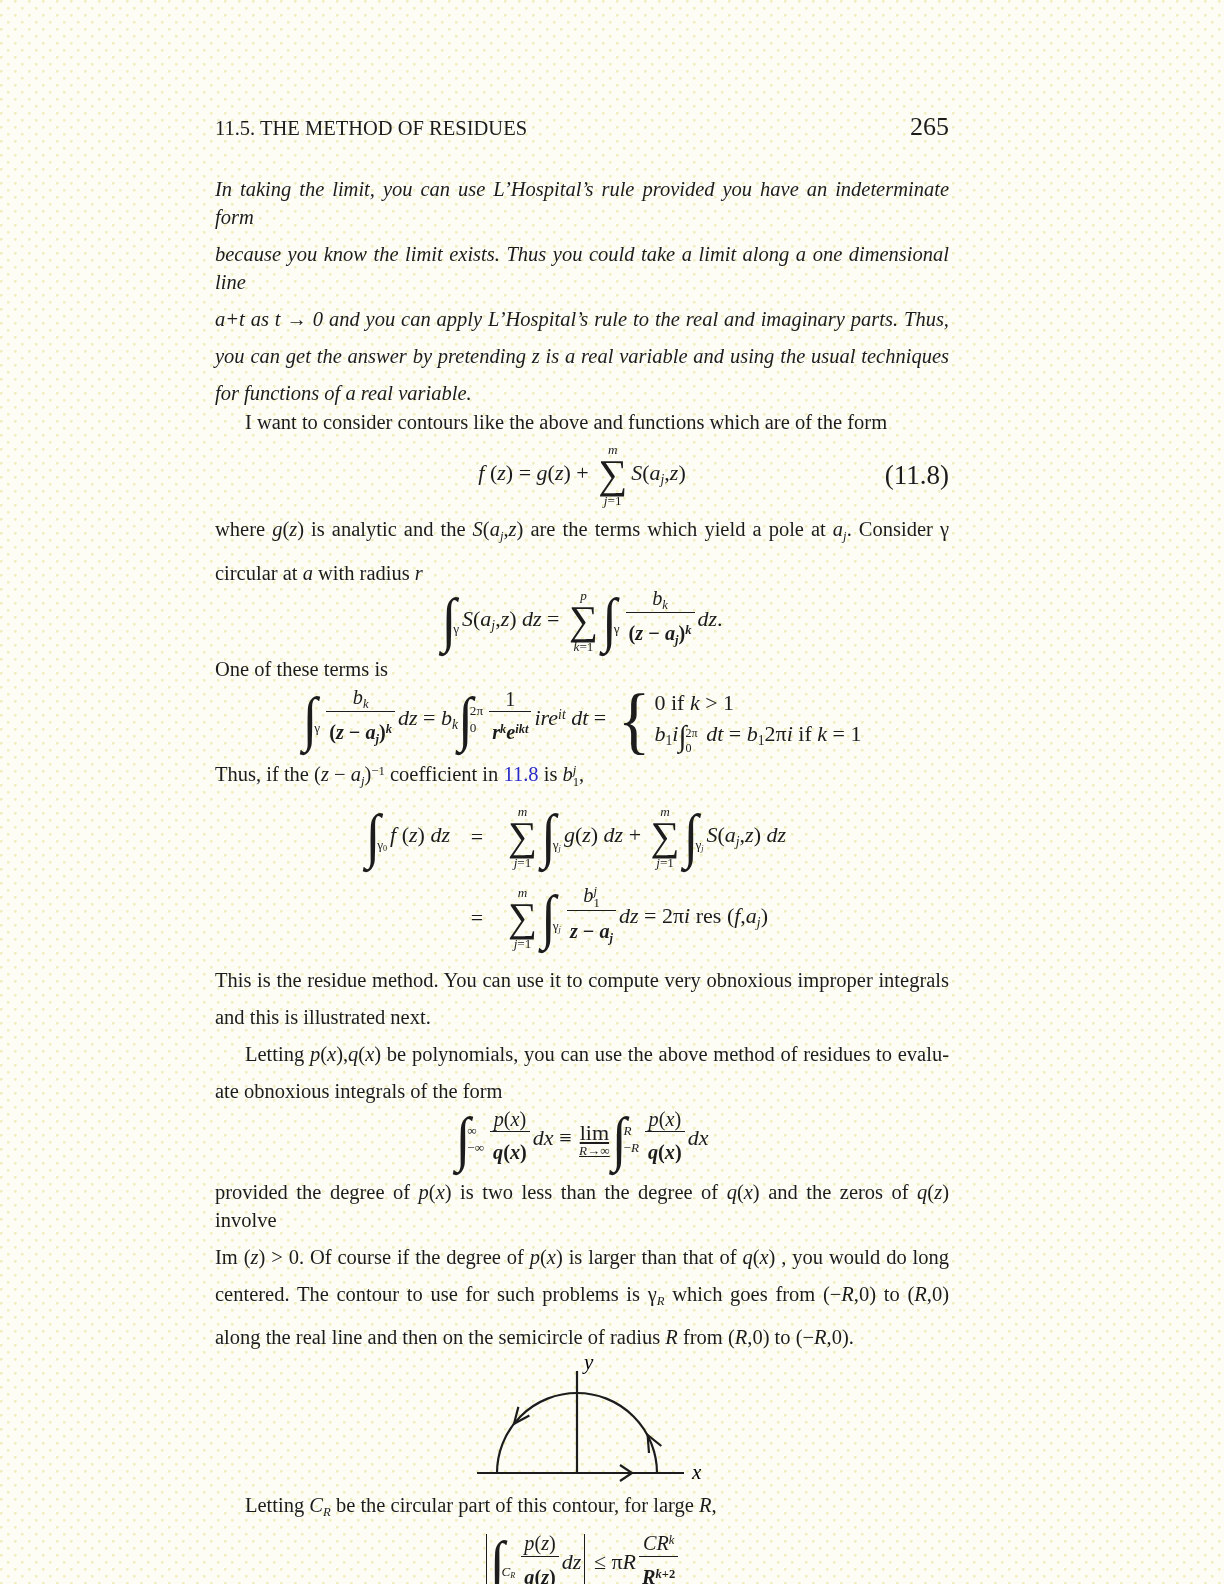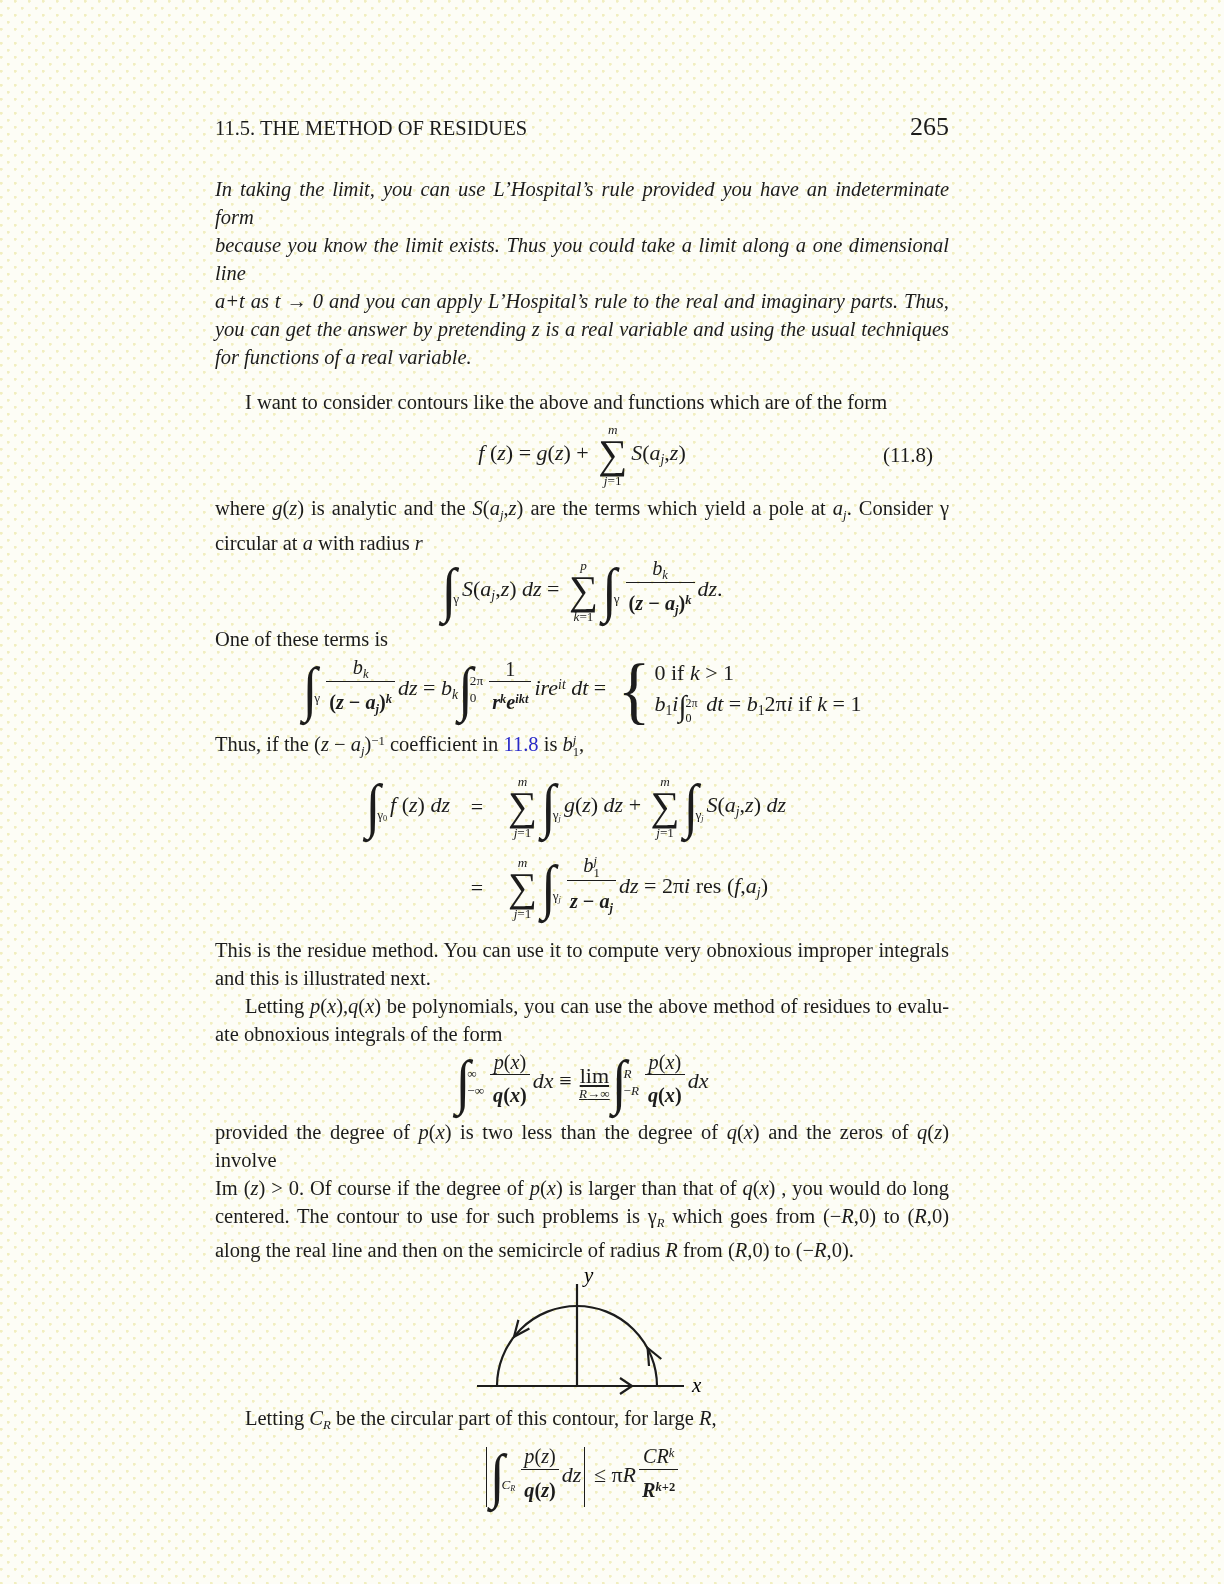--- a/index.html
+++ b/index.html
@@ -10,29 +10,29 @@
          radial-gradient(circle at 1.2px 1.2px, var(--dot,#f1eec0) 1.2px, transparent 1.8px),
          radial-gradient(circle at 1.2px 1.2px, var(--dot,#f1eec0) 1.2px, transparent 1.8px);
        background-size:14px 14px,14px 14px;
        background-position:0 0,7px 7px;
        color:var(--ink,#1c1c1c);}
   .page{position:relative;width:1224px;height:1584px;box-sizing:border-box;
         padding:112px 275px 0 215px;}
   .header{display:flex;justify-content:space-between;align-items:baseline;
           font-size:20.5px;}
   .pnum{font-size:26px;}
-  .line{font-size:20.5px;line-height:28px;}
+  .line{font-size:20.5px;line-height:28px;margin-top:9px;}
   .it{font-style:italic;}
   .just{text-align:justify;text-align-last:justify;}
   .indent{text-indent:30px;}
   
   .eq{display:flex;justify-content:center;align-items:center;font-size:22px;}
   .eq.rel{position:relative;}
   .eqbody{display:inline-block;white-space:nowrap;}
-  .eqtag{position:absolute;right:16px;top:50%;transform:translateY(-50%);font-size:21px;}
+  .eqtag{position:absolute;right:0;top:50%;transform:translateY(-50%);font-size:27px;}
   .eqd{display:grid;grid-template-columns:78px 54px auto;row-gap:14px;
        margin-left:157px;font-size:22px;align-items:center;}
   .eqd>div{display:flex;align-items:center;}
   .eqd .dl{justify-content:flex-end;}
   .eqd .dm{justify-content:center;}
   .eqd .dr{justify-content:flex-start;}
   .cw{display:inline-block;white-space:nowrap;}
   
   .mi{font-style:italic;}
   .mr{font-style:normal;}
@@ -82,21 +82,21 @@
   </div>
 
   <div class="para it" style="margin-top:33px;">
     <div class="line just">In taking the limit, you can use L’Hospital’s rule provided you have an indeterminate form</div>
     <div class="line just">because you know the limit exists. Thus you could take a limit along a one dimensional line</div>
     <div class="line just">a+t as t → 0 and you can apply L’Hospital’s rule to the real and imaginary parts. Thus,</div>
     <div class="line just">you can get the answer by pretending z is a real variable and using the usual techniques</div>
     <div class="line">for functions of a real variable.</div>
   </div>
 
-  <div class="line indent" style="margin-top:17px;">I want to consider contours like the above and functions which are of the form</div>
+  <div class="line indent" style="margin-top:1px;">I want to consider contours like the above and functions which are of the form</div>
 
   <div class="eq rel" style="margin:8px 0;height:62px;">
     <span class="eqbody"><span class="mi">f </span><span class="mr">(</span><span class="mi">z</span><span class="mr">) = </span><span class="mi">g</span><span class="mr">(</span><span class="mi">z</span><span class="mr">) + </span><span class="msum">
           <span class="msumtop"><span class="mi">m</span></span>
           <span class="msumg">∑</span>
           <span class="msumbot"><span class="mi">j</span><span class="mr">=1</span></span>
         </span><span class="mi">S</span><span class="mr">(</span><span class="mi">a</span><span class="msub"><span class="mi">j</span></span><span class="mr">,</span><span class="mi">z</span><span class="mr">)</span></span>
     <span class="eqtag">(11.8)</span>
   </div>
 

